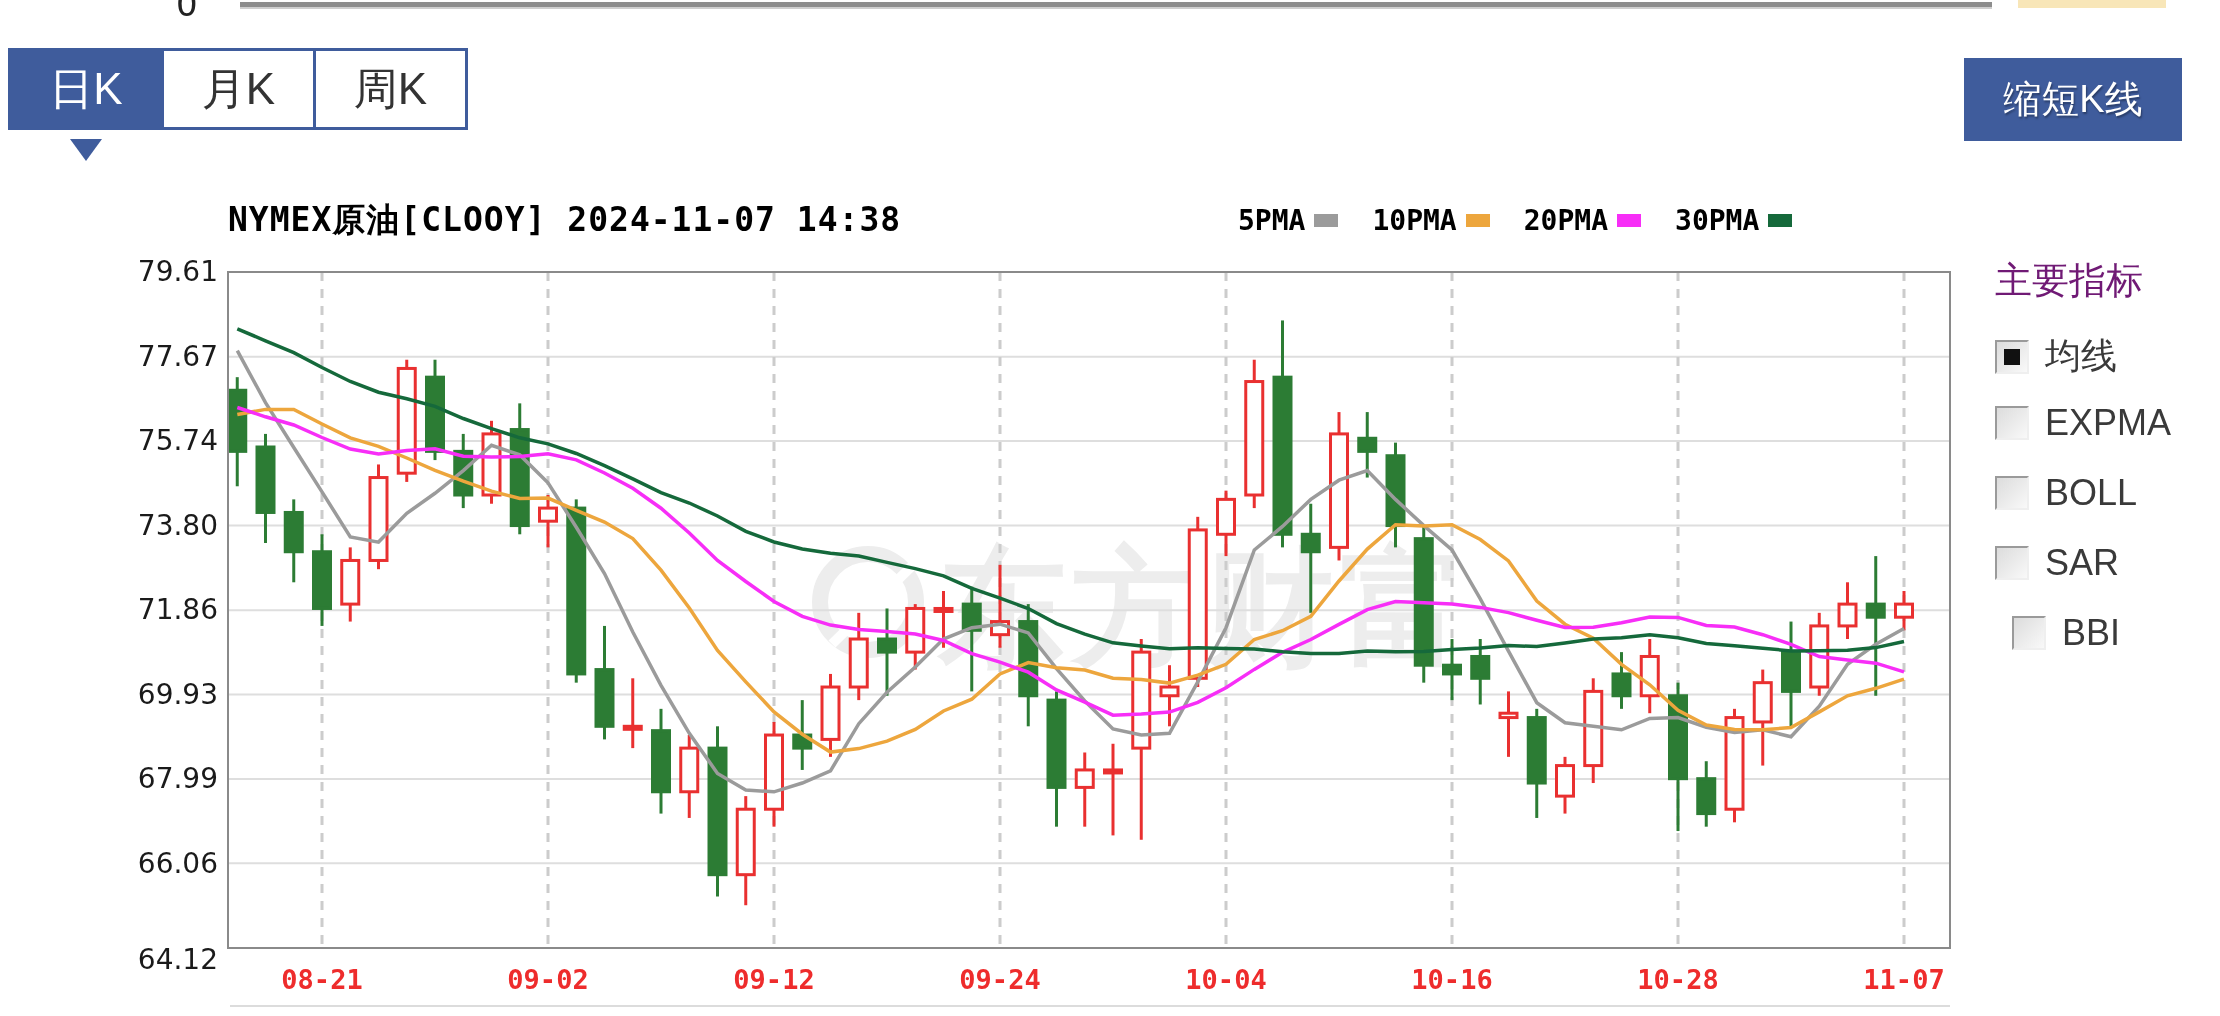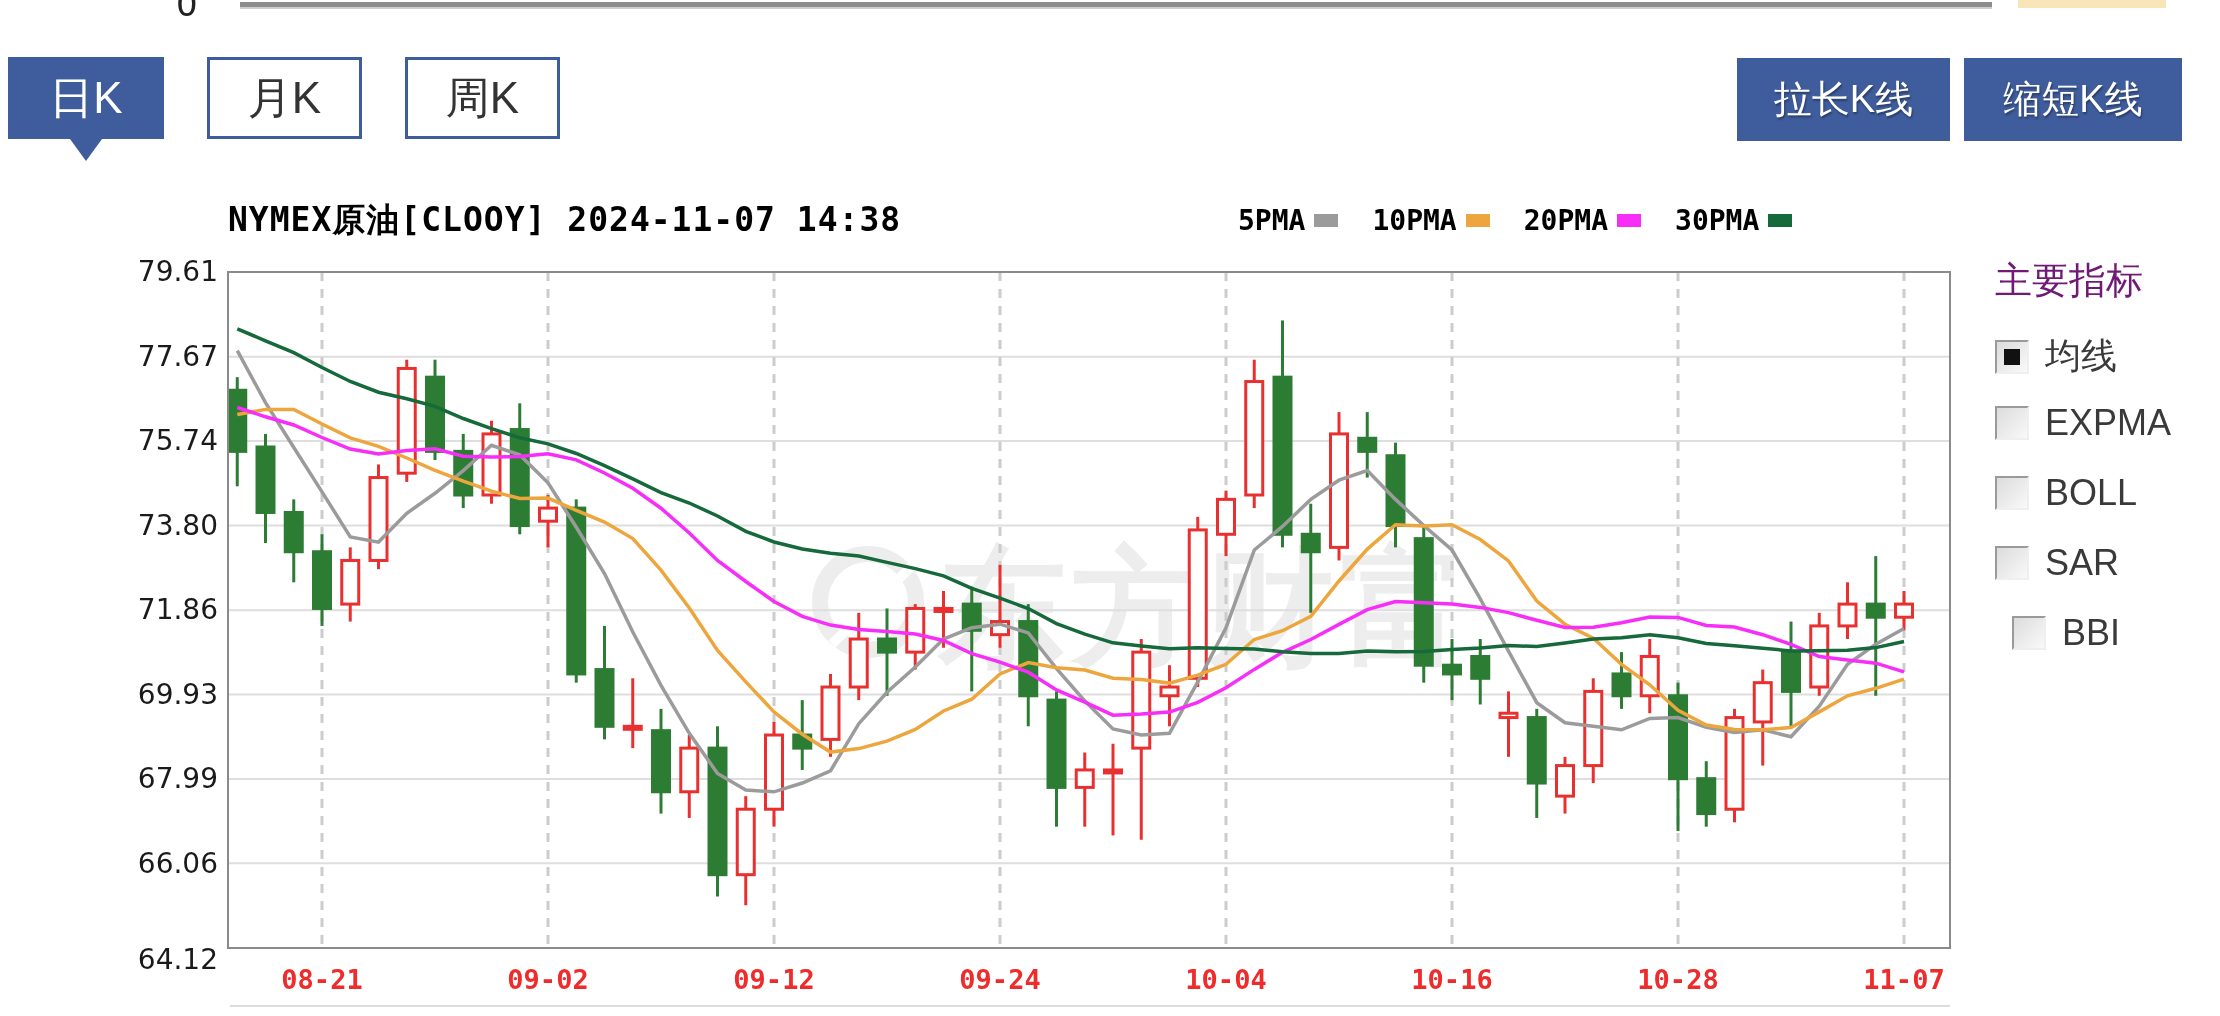--- a/index.html
+++ b/index.html
@@ -5,21 +5,21 @@
   html,body{margin:0;padding:0;background:#fff;}
   #screen{position:relative;width:2220px;height:1016px;background:#fff;overflow:hidden;
           font-family:"Liberation Sans",sans-serif;}
   
   .top-zero{position:absolute;left:176px;top:-16px;font-size:34px;color:#222;
             font-family:"DejaVu Sans",sans-serif;}
   .top-line{position:absolute;left:240px;top:2px;width:1752px;height:5px;background:#8d8d8d;
             border-bottom:2px solid #cfcfcf;}
   .top-cream{position:absolute;left:2018px;top:0;width:148px;height:8px;background:#f8e6b8;}
   
-  .tabs{position:absolute;left:8px;top:57px;display:flex;gap:46px;}
+  .tabs{position:absolute;left:8px;top:48px;display:flex;}
   .tab{height:82px;display:flex;align-items:center;justify-content:center;
        font-size:44px;box-sizing:border-box;cursor:pointer;}
   .tab.active{width:156px;background:#3f5c9c;color:#fff;}
   .tab.plain{width:155px;background:#fff;border:3px solid #3f5c9c;color:#333;margin-left:-3px;}
   .tab-pointer{position:absolute;left:70px;top:139px;width:0;height:0;
                border-left:16px solid transparent;border-right:16px solid transparent;
                border-top:22px solid #3f5c9c;}
   
   .kbtn{position:absolute;top:58px;height:83px;background:#3f5c9c;color:#fff;font-size:38px;
         display:flex;align-items:center;justify-content:center;cursor:pointer;
@@ -63,21 +63,20 @@
   <div class="top-line"></div>
   <div class="top-cream"></div>
 
   <div class="tabs">
     <div class="tab active">日K</div>
     <div class="tab plain">月K</div>
     <div class="tab plain">周K</div>
   </div>
   <div class="tab-pointer"></div>
 
-  <div class="kbtn" id="btn-stretch">拉长K线</div>
   <div class="kbtn" id="btn-shrink">缩短K线</div>
 
   <div class="chart-title">NYMEX原油[CLOOY] 2024-11-07 14:38</div>
   <div class="legend" id="legend">
       <div class="legend-item">
         <span class="legend-label">5PMA</span>
         <span class="legend-swatch" style="background: rgb(155, 155, 155);"></span>
       </div>
       <div class="legend-item">
         <span class="legend-label">10PMA</span>

